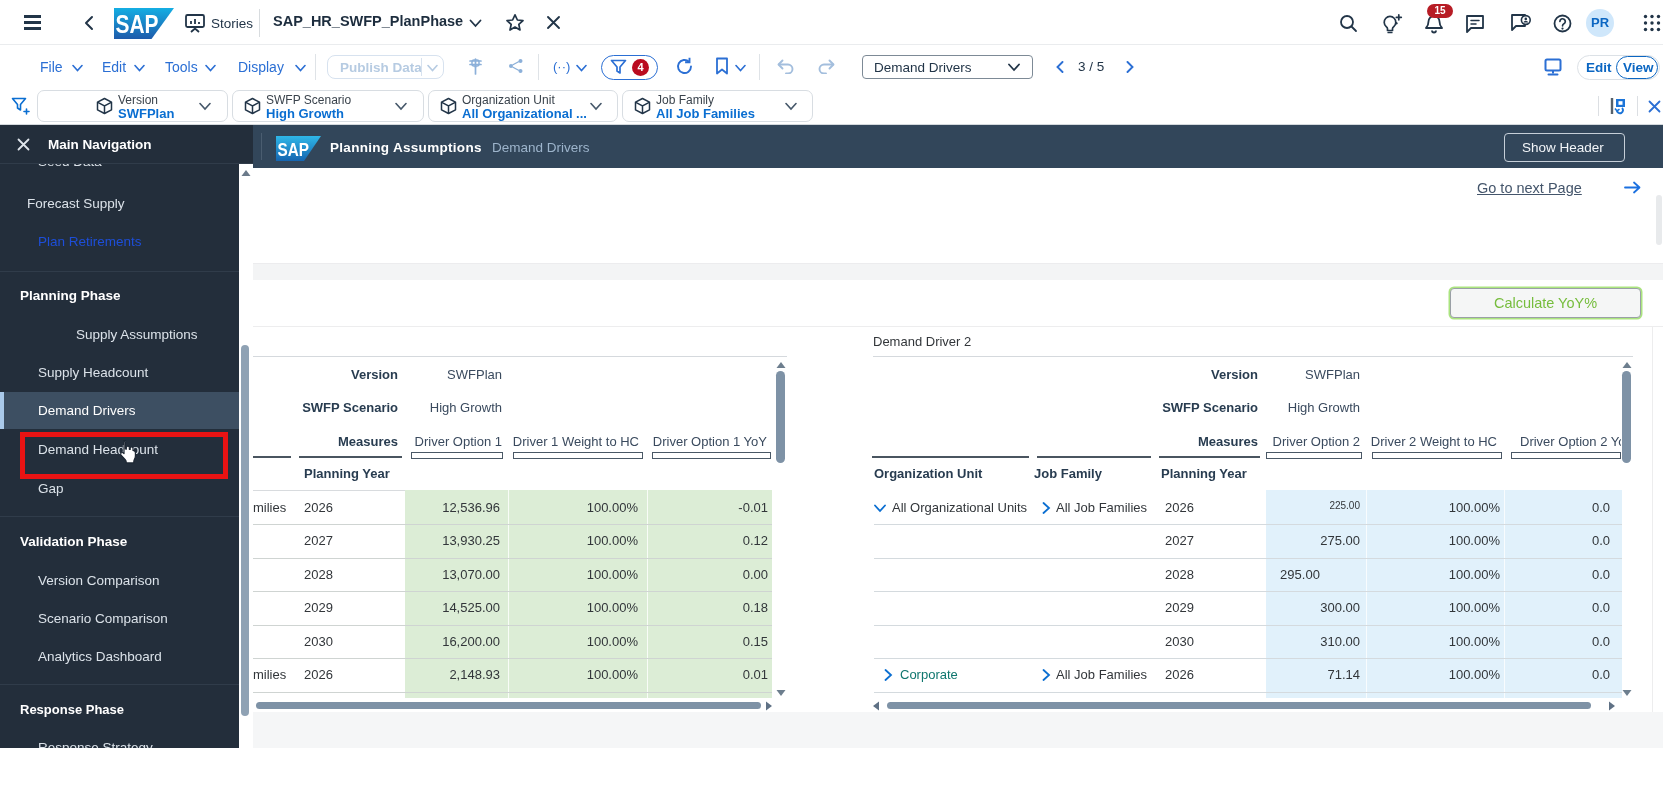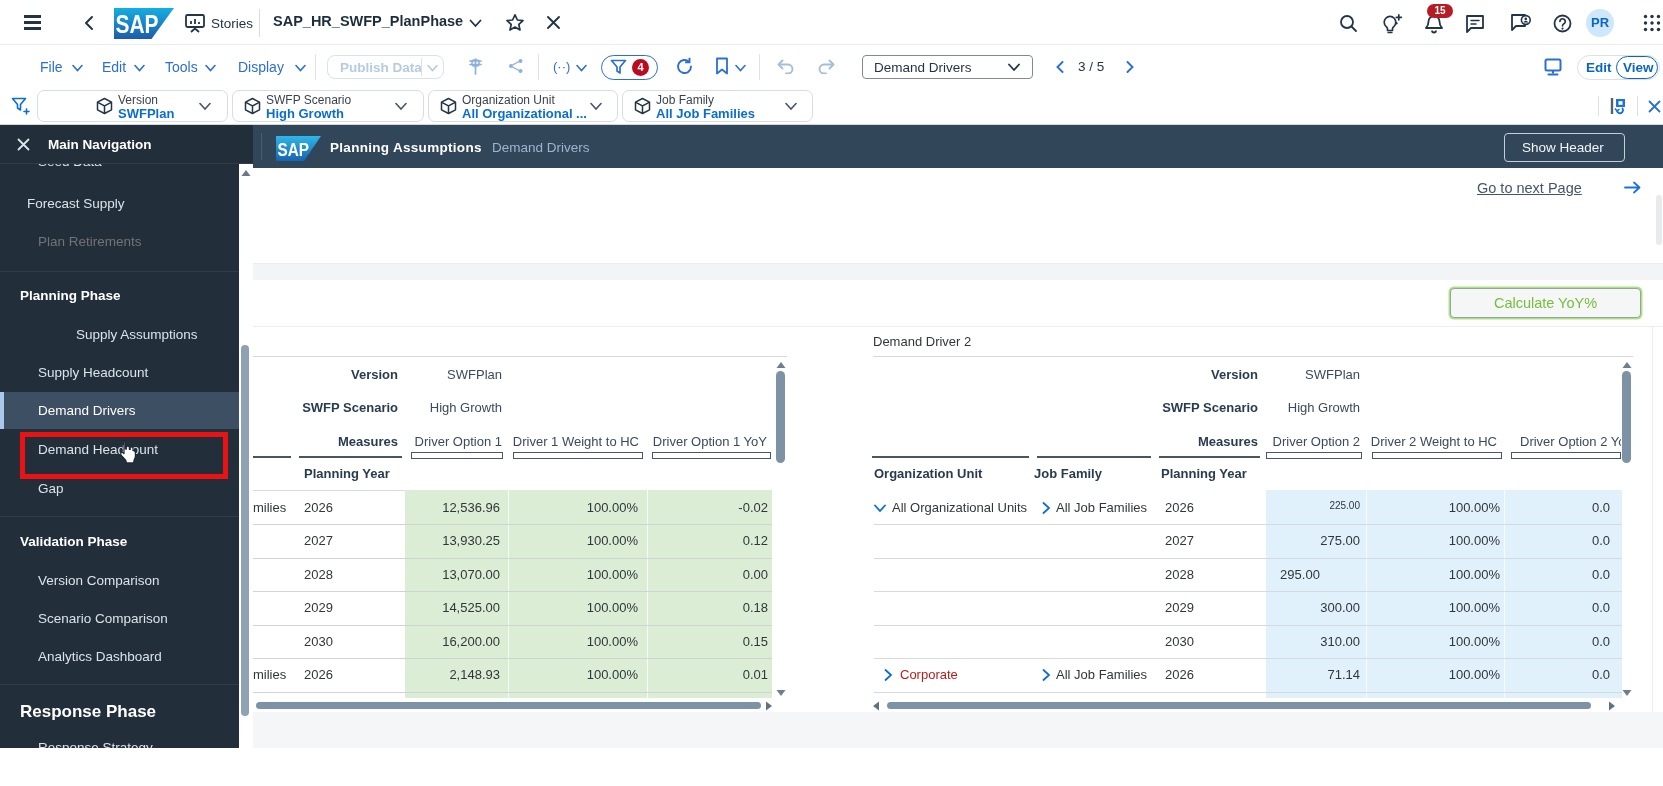--- a/index.html
+++ b/index.html
@@ -290,37 +290,37 @@
   <div class="abs" style="left:239px;top:165px;width:14px;height:621px;background:#ffffff;"></div>
   <svg class="abs" style="left:241px;top:169px;" width="10" height="8" viewBox="0 0 10 8">
       <path d="M5 1 L9.5 7 H0.5 Z" fill="#6b7a8a"></path>
     </svg>
   <div class="abs" style="left:241px;top:345px;width:8px;height:371px;background:#8fa2b4;border-radius:4px;"></div>
   <svg class="abs" style="left:241px;top:768px;" width="10" height="8" viewBox="0 0 10 8">
       <path d="M5 7 L9.5 1 H0.5 Z" fill="#6b7a8a"></path>
     </svg>
 
   <div class="abs" style="left:27px;top:196px;font-size:13.5px;color:#dbe2e9;">Forecast Supply</div>
-  <div class="abs" style="left:38px;top:234px;font-size:13.5px;color:#737373;">Plan Retirements</div>
+  <div class="abs" style="left:38px;top:234px;font-size:13.5px;color:#1d4ed8;">Plan Retirements</div>
   <div class="abs" style="left:0;top:271px;width:239px;height:1px;background:#303c4a;"></div>
   <div class="abs" style="left:20px;top:288px;font-size:13.5px;font-weight:bold;color:#fff;">Planning Phase</div>
   <div class="abs" style="left:38px;top:327px;font-size:13.5px;color:#dbe2e9;margin-left:38px;">Supply Assumptions</div>
   <div class="abs" style="left:38px;top:365px;font-size:13.5px;color:#dbe2e9;">Supply Headcount</div>
   <div class="abs" style="left:0;top:392px;width:239px;height:37px;background:#3d4f62;"></div>
   <div class="abs" style="left:0;top:392px;width:4px;height:37px;background:#a9c9ea;"></div>
   <div class="abs" style="left:38px;top:403px;font-size:13.5px;color:#fff;">Demand Drivers</div>
   <div class="abs" style="left:38px;top:442px;font-size:13.5px;color:#dbe2e9;">Demand Headcount</div>
   <div class="abs" style="left:38px;top:481px;font-size:13.5px;color:#dbe2e9;">Gap</div>
   <div class="abs" style="left:0;top:516px;width:239px;height:1px;background:#303c4a;"></div>
   <div class="abs" style="left:20px;top:534px;font-size:13.5px;font-weight:bold;color:#fff;">Validation Phase</div>
   <div class="abs" style="left:38px;top:573px;font-size:13.5px;color:#dbe2e9;">Version Comparison</div>
   <div class="abs" style="left:38px;top:611px;font-size:13.5px;color:#dbe2e9;">Scenario Comparison</div>
   <div class="abs" style="left:38px;top:649px;font-size:13.5px;color:#dbe2e9;">Analytics Dashboard</div>
   <div class="abs" style="left:0;top:684px;width:239px;height:1px;background:#303c4a;"></div>
-  <div class="abs" style="left:20px;top:702px;font-size:17px;font-weight:bold;color:#fff;">Response Phase</div>
+  <div class="abs" style="left:20px;top:702px;font-size:13px;font-weight:bold;color:#fff;">Response Phase</div>
   <div class="abs" style="left:38px;top:740px;font-size:13.5px;color:#dbe2e9;">Response Strategy</div>
 
   <div class="abs" style="left:20px;top:432px;width:208px;height:47px;border:5px solid #e91313;"></div>
 
   <svg class="abs" style="left:115px;top:439px;" width="24" height="28" viewBox="0 0 24 28">
     <path d="M8.6 1.5 c1 0 1.8 0.8 1.8 1.7 V10 l0.95 0.15 V8.6 c0-0.85 0.7-1.5 1.5-1.5 c0.85 0 1.5 0.65 1.5 1.5 v1.7 l0.85 0.15 V9.4 c0-0.8 0.65-1.4 1.4-1.4 c0.8 0 1.4 0.6 1.4 1.4 v2.1 l0.8 0.2 c0.95 0.25 1.6 1.1 1.6 2.05 v3.2 c0 1.35-0.35 2.4-0.95 3.45 c-0.5 0.9-0.65 1.45-0.65 2.4 v1.1 h-7.6 v-1 c0-0.9-0.3-1.55-1-2.3 l-4.1-4.5 c-0.6-0.65-0.55-1.65 0.1-2.2 c0.65-0.6 1.6-0.55 2.2 0.1 l0.6 0.65 V3.2 c0-0.95 0.8-1.7 1.6-1.7 Z" fill="#fff" stroke="#1d2733" stroke-width="1.2" stroke-linejoin="round"></path>
   </svg>
 
   <div class="abs" style="left:253px;top:125px;width:1410px;height:43px;background:#32465a;"></div>
   <div class="abs" style="left:261px;top:133px;width:1px;height:27px;background:#4a5d70;"></div>
@@ -388,21 +388,21 @@
   <div class="abs" style="left:253px;top:558px;width:519px;height:1px;background:#cfd4d2;"></div>
   <div class="abs" style="left:253px;top:591px;width:519px;height:1px;background:#cfd4d2;"></div>
   <div class="abs" style="left:253px;top:625px;width:519px;height:1px;background:#cfd4d2;"></div>
   <div class="abs" style="left:253px;top:658px;width:519px;height:1px;background:#cfd4d2;"></div>
   <div class="abs" style="left:253px;top:692px;width:519px;height:1px;background:#cfd4d2;"></div>
 
   <div class="abs" style="left:253px;top:500px;width:30px;text-align:right;font-size:13px;color:#32363a;">milies</div>
   <div class="abs" style="left:304px;top:500px;font-size:13px;color:#32363a;">2026</div>
   <div class="abs" style="left:380px;top:500px;width:120px;text-align:right;font-size:13px;color:#32363a;">12,536.96</div>
   <div class="abs" style="left:500px;top:500px;width:138px;text-align:right;font-size:13px;color:#32363a;">100.00%</div>
-  <div class="abs" style="left:630px;top:500px;width:138px;text-align:right;font-size:13px;color:#32363a;">-0.02</div>
+  <div class="abs" style="left:630px;top:500px;width:138px;text-align:right;font-size:13px;color:#32363a;">-0.01</div>
   <div class="abs" style="left:304px;top:533px;font-size:13px;color:#32363a;">2027</div>
   <div class="abs" style="left:380px;top:533px;width:120px;text-align:right;font-size:13px;color:#32363a;">13,930.25</div>
   <div class="abs" style="left:500px;top:533px;width:138px;text-align:right;font-size:13px;color:#32363a;">100.00%</div>
   <div class="abs" style="left:630px;top:533px;width:138px;text-align:right;font-size:13px;color:#32363a;">0.12</div>
   <div class="abs" style="left:304px;top:567px;font-size:13px;color:#32363a;">2028</div>
   <div class="abs" style="left:380px;top:567px;width:120px;text-align:right;font-size:13px;color:#32363a;">13,070.00</div>
   <div class="abs" style="left:500px;top:567px;width:138px;text-align:right;font-size:13px;color:#32363a;">100.00%</div>
   <div class="abs" style="left:630px;top:567px;width:138px;text-align:right;font-size:13px;color:#32363a;">0.00</div>
   <div class="abs" style="left:304px;top:600px;font-size:13px;color:#32363a;">2029</div>
   <div class="abs" style="left:380px;top:600px;width:120px;text-align:right;font-size:13px;color:#32363a;">14,525.00</div>
@@ -488,21 +488,21 @@
   <div class="abs" style="left:1240px;top:600px;width:120px;text-align:right;font-size:13px;color:#32363a;">300.00</div>
   <div class="abs" style="left:1360px;top:600px;width:140px;text-align:right;font-size:13px;color:#32363a;">100.00%</div>
   <div class="abs" style="left:1592px;top:600px;font-size:13px;color:#32363a;">0.0</div>
   <div class="abs" style="left:1165px;top:634px;font-size:13px;color:#32363a;">2030</div>
   <div class="abs" style="left:1240px;top:634px;width:120px;text-align:right;font-size:13px;color:#32363a;">310.00</div>
   <div class="abs" style="left:1360px;top:634px;width:140px;text-align:right;font-size:13px;color:#32363a;">100.00%</div>
   <div class="abs" style="left:1592px;top:634px;font-size:13px;color:#32363a;">0.0</div>
   <svg class="abs" style="left:884px;top:669px;" width="9" height="12" viewBox="0 0 9 12">
       <path d="M1.5 1 L7 6 L1.5 11" fill="none" stroke="#0a6ed1" stroke-width="1.8" stroke-linecap="round"></path>
     </svg>
-  <div class="abs" style="left:900px;top:667px;font-size:13px;color:#b91c1c;">Corporate</div>
+  <div class="abs" style="left:900px;top:667px;font-size:13px;color:#0f766e;">Corporate</div>
   <svg class="abs" style="left:1042px;top:669px;" width="9" height="12" viewBox="0 0 9 12">
       <path d="M1.5 1 L7 6 L1.5 11" fill="none" stroke="#0a6ed1" stroke-width="1.8" stroke-linecap="round"></path>
     </svg>
   <div class="abs" style="left:1056px;top:667px;font-size:13px;color:#32363a;">All Job Families</div>
   <div class="abs" style="left:1165px;top:667px;font-size:13px;color:#32363a;">2026</div>
   <div class="abs" style="left:1240px;top:667px;width:120px;text-align:right;font-size:13px;color:#32363a;">71.14</div>
   <div class="abs" style="left:1360px;top:667px;width:140px;text-align:right;font-size:13px;color:#32363a;">100.00%</div>
   <div class="abs" style="left:1592px;top:667px;font-size:13px;color:#32363a;">0.0</div>
 
   <svg class="abs" style="left:1622px;top:361px;" width="10" height="8" viewBox="0 0 10 8">

